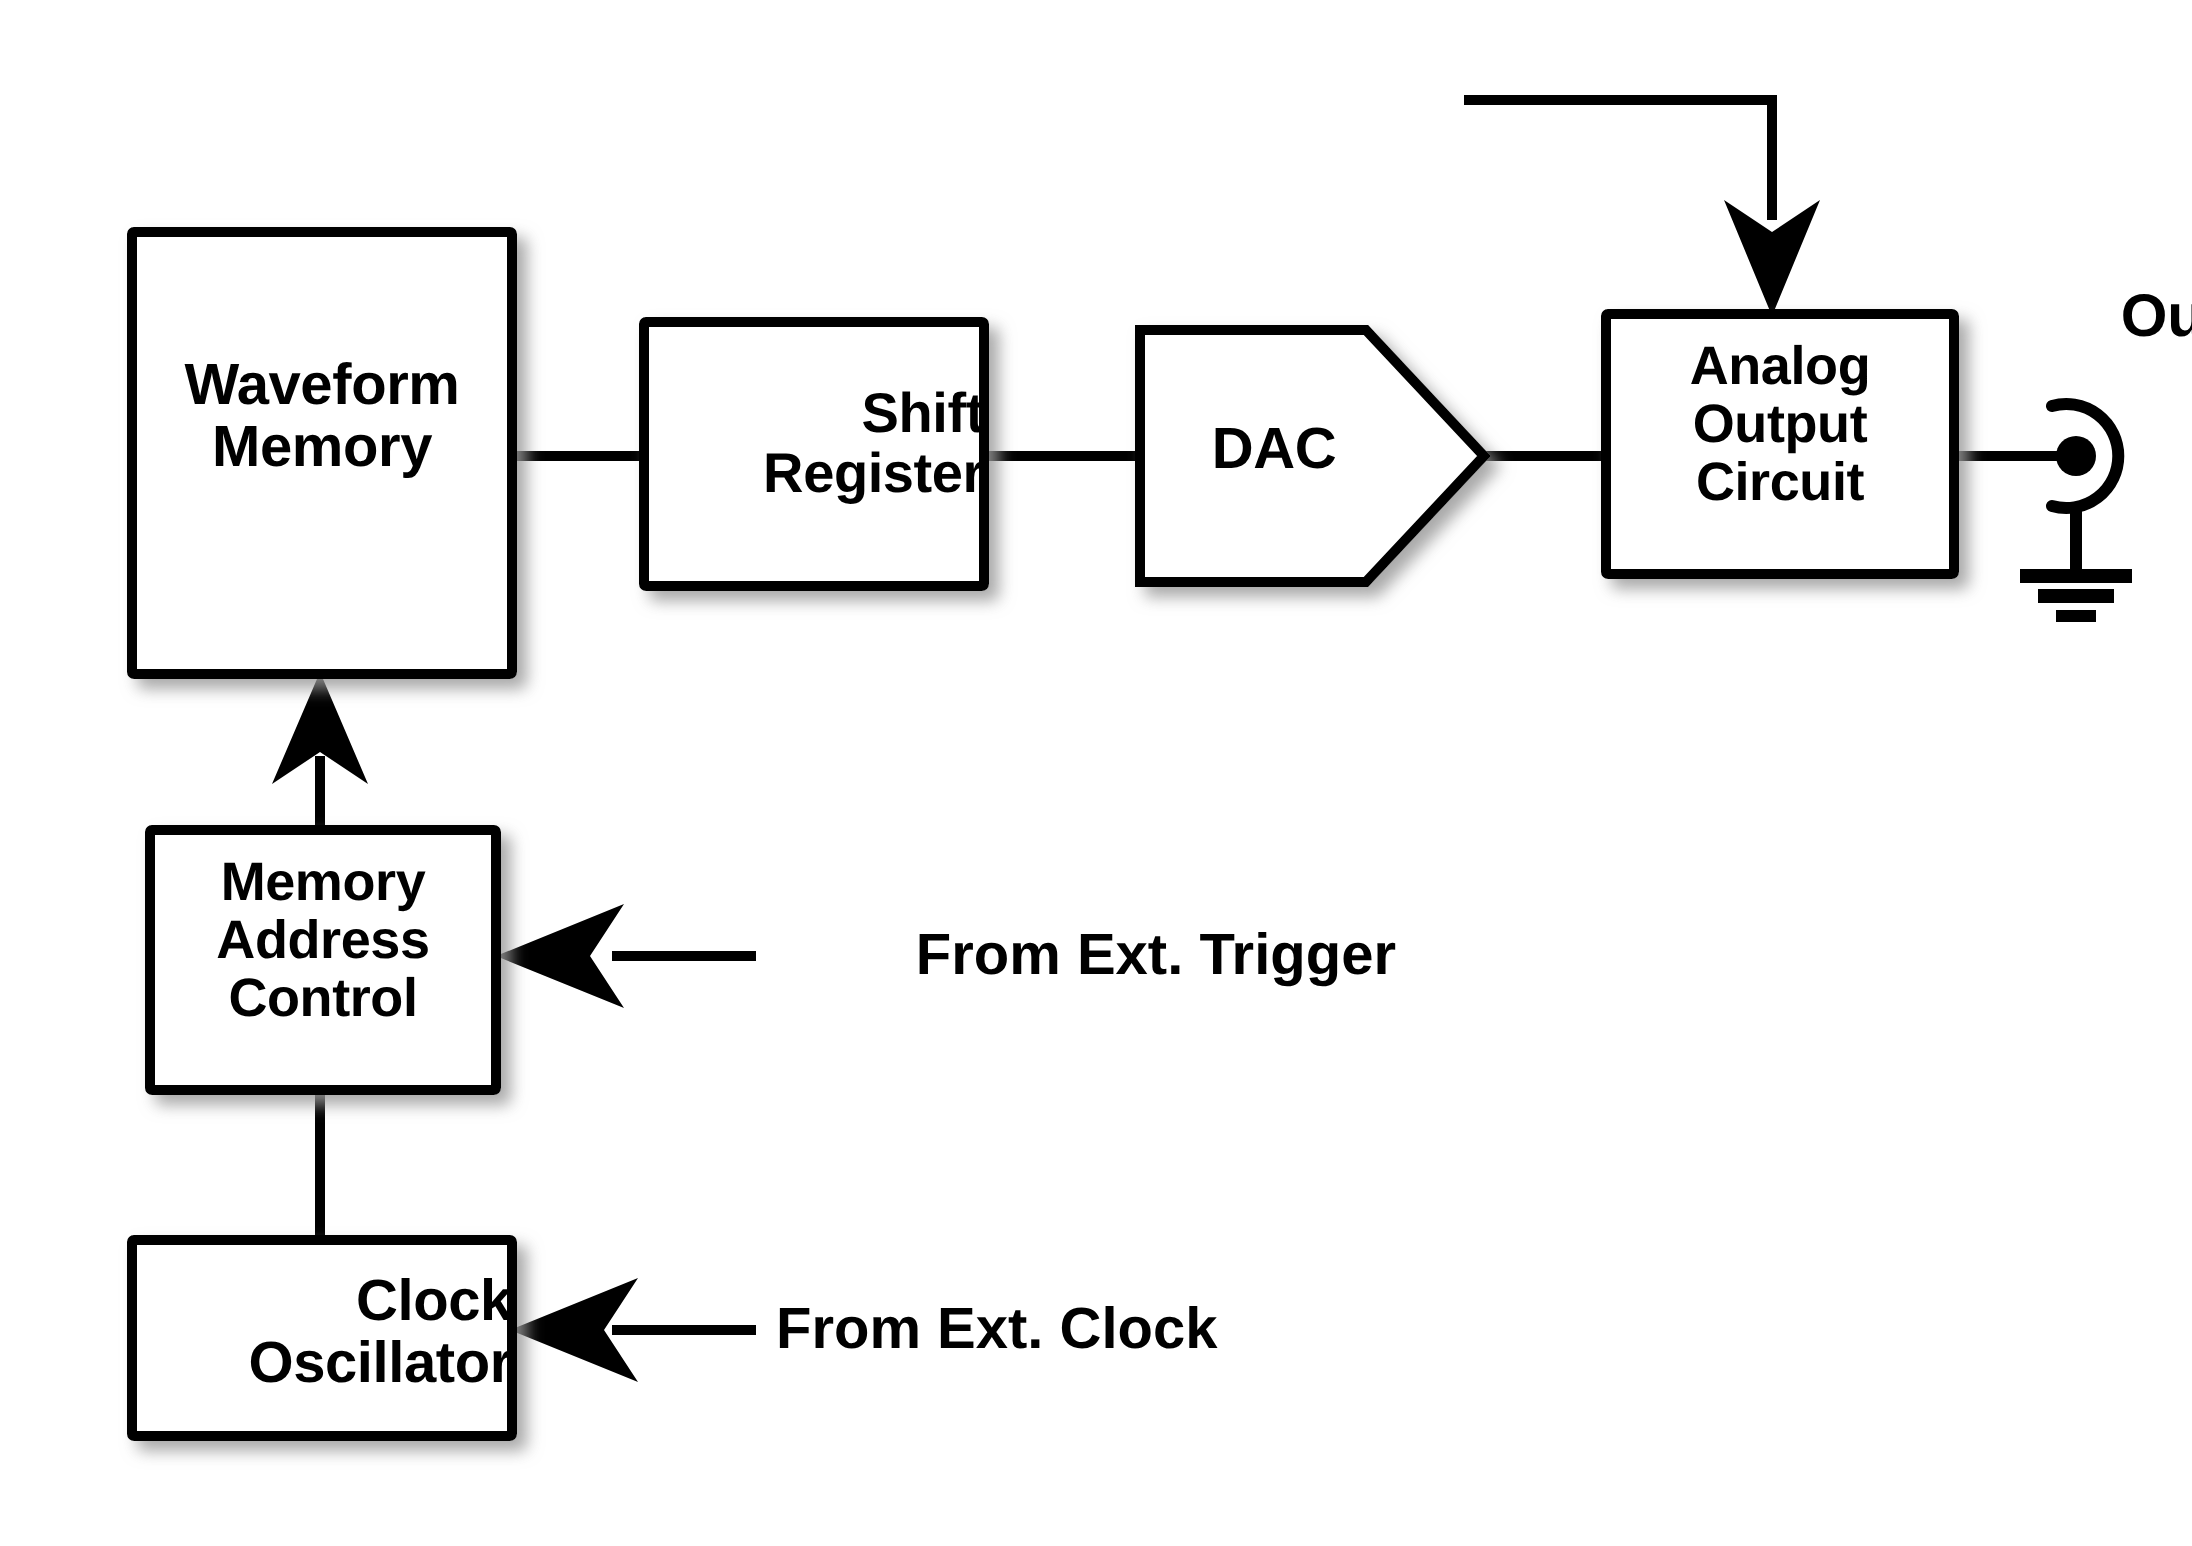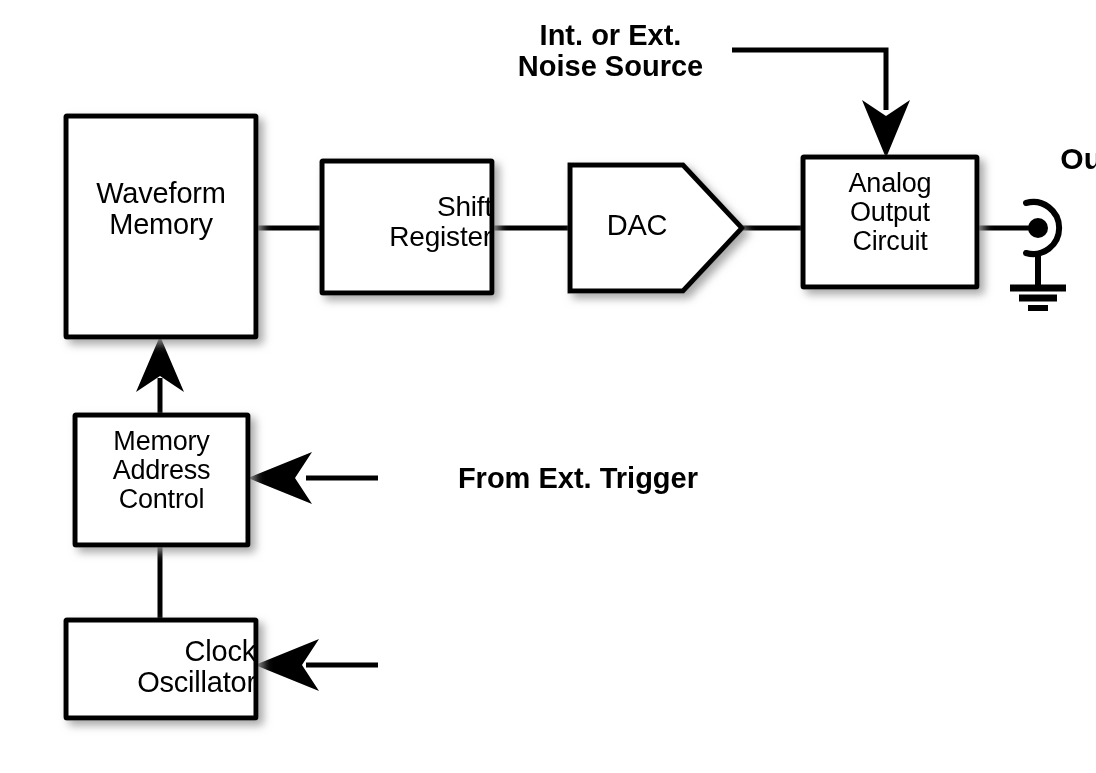--- a/index.html
+++ b/index.html
@@ -19,21 +19,21 @@
     position: absolute;
     left: 0;
     top: 0;
     width: 1096px;
     height: 773px;
   }
   .blk-label {
     position: absolute;
     text-align: center;
     font-family: "Liberation Sans", sans-serif;
-    font-weight: normal;
+    font-weight: bold;
     color: #000000;
     line-height: 1.08;
     letter-spacing: -0.2px;
     white-space: pre-line;
     pointer-events: none;
   }
   .free-label {
     position: absolute;
     font-family: "Liberation Sans", sans-serif;
     font-weight: bold;
@@ -125,21 +125,20 @@
 Output
 Circuit</div>
 
   <div class="blk-label" style="left:75px; top:427px; width:173px; font-size:27px;">Memory
 Address
 Control</div>
 
   <div class="blk-label" style="left:66px; top:636px; width:190px; font-size:29px;text-align:right;">Clock
 Oscillator</div>
 
-  <div class="free-label" style="left:498px; top:20px; width:225px; text-align:center; font-size:29px;">Int. or Ext.
-Noise Source</div>
 
   <div class="free-label" style="left:1048px; top:143px; width:64px; text-align:right; font-size:30px;">Out</div>
 
   <div class="free-label" style="left:388px; top:463px; width:310px; text-align:right; font-size:29px;">From Ext. Trigger</div>
 
+  <div class="free-label" style="left:388px; top:650px; width:310px; text-align:left; font-size:29px;">From Ext. Clock</div>
 
 </div>
 
 </body></html>

